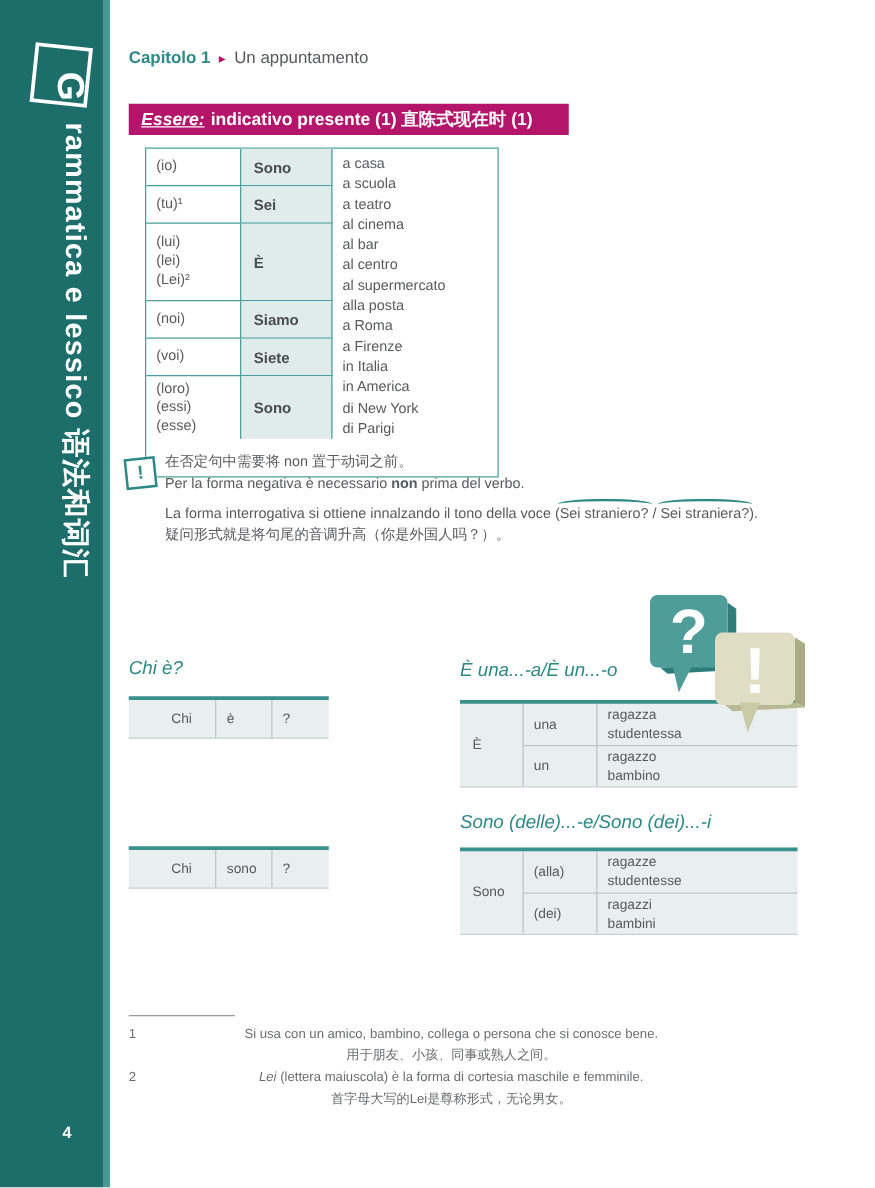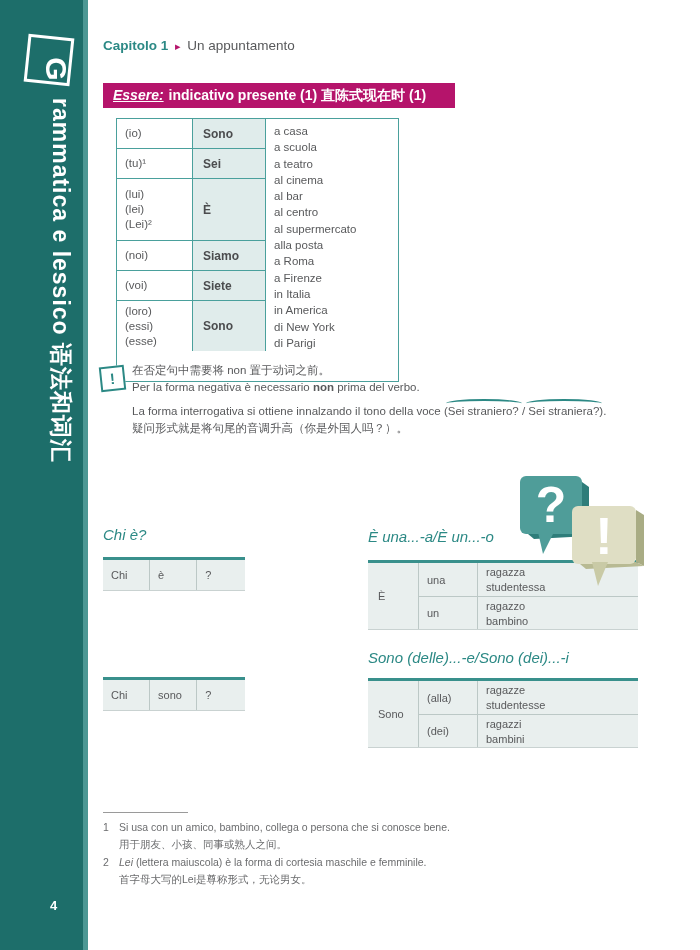--- a/index.html
+++ b/index.html
@@ -39,21 +39,21 @@
   .note-text { margin-left:32px; font-size:11.5px; color:#58595b; line-height:17px; }
   .note-text .para2 { margin-top:7px; }
   .bold { font-weight:bold; }
   .tone { position:relative; }
   .tone::before { content:""; position:absolute; left:-2px; right:-3px; top:-6px; height:7px; border-top:2px solid #2c8985; border-radius:100% 100% 0 0; }
 
   
   .heading { position:absolute; color:#2c8985; font-weight:normal; font-style:italic; font-size:15px; }
 
   
-  .ltable { position:absolute; left:103px; width:142px; height:34px; border-top:3px solid #39908c; border-bottom:1px solid #c9d2d1; background:#e9efee; display:flex; font-size:11px; color:#58595b; }
+  .ltable { position:absolute; left:103px; width:160px; height:34px; border-top:3px solid #39908c; border-bottom:1px solid #c9d2d1; background:#e9efee; display:flex; font-size:11px; color:#58595b;padding-left:26px; }
   .ltable .cell { display:flex; align-items:center; padding-left:8px; }
   .ltable .c1 { width:52px; }
   .ltable .c2 { width:53px; border-left:1px solid #bcc8c6; }
   .ltable .c3 { width:55px; border-left:1px solid #bcc8c6; }
 
   
   .rtable { position:absolute; left:368px; width:270px; border-top:3px solid #39908c; border-bottom:1px solid #c9d2d1; background:#e9efee; display:grid; grid-template-columns:50px 59px 1fr; grid-template-rows:33px 33px; font-size:11px; color:#58595b; }
   .rtable .stem { grid-row:1 / span 2; display:flex; align-items:center; padding-left:10px; }
   .rtable .art { border-left:1px solid #bcc8c6; display:flex; align-items:center; padding-left:8px; }
   .rtable .words { border-left:1px solid #bcc8c6; padding:2px 0 0 8px; line-height:14.5px; }
@@ -63,21 +63,21 @@
   .bubble { position:absolute; }
   .bubble-q { left:518px; top:474px; z-index:2; }
   .bubble-x { left:568px; top:502px; z-index:3; }
   .bubble text { font-family:"Liberation Sans","DejaVu Sans",sans-serif; font-weight:bold; fill:#ffffff; }
 
   
   .fnrule { position:absolute; left:103px; top:812px; width:85px; border-top:1px solid #9a9a9a; }
   .footnotes { position:absolute; left:103px; top:819px; width:500px; font-size:10.5px; color:#6b6c6e; line-height:16.5px; }
   .fn { display:flex; }
   .fn .num { width:16px; flex:none; }
-  .fn .body { flex:1; }
+  .fn .body { flex:1;text-align:center; }
   .fn .itl { font-style:italic; }
   .fn + .fn { margin-top:2px; }
 </style>
 </head>
 <body>
 
 <div class="page">
 
   <div class="sidebar"></div>
   <div class="sidebar-edge"></div>

